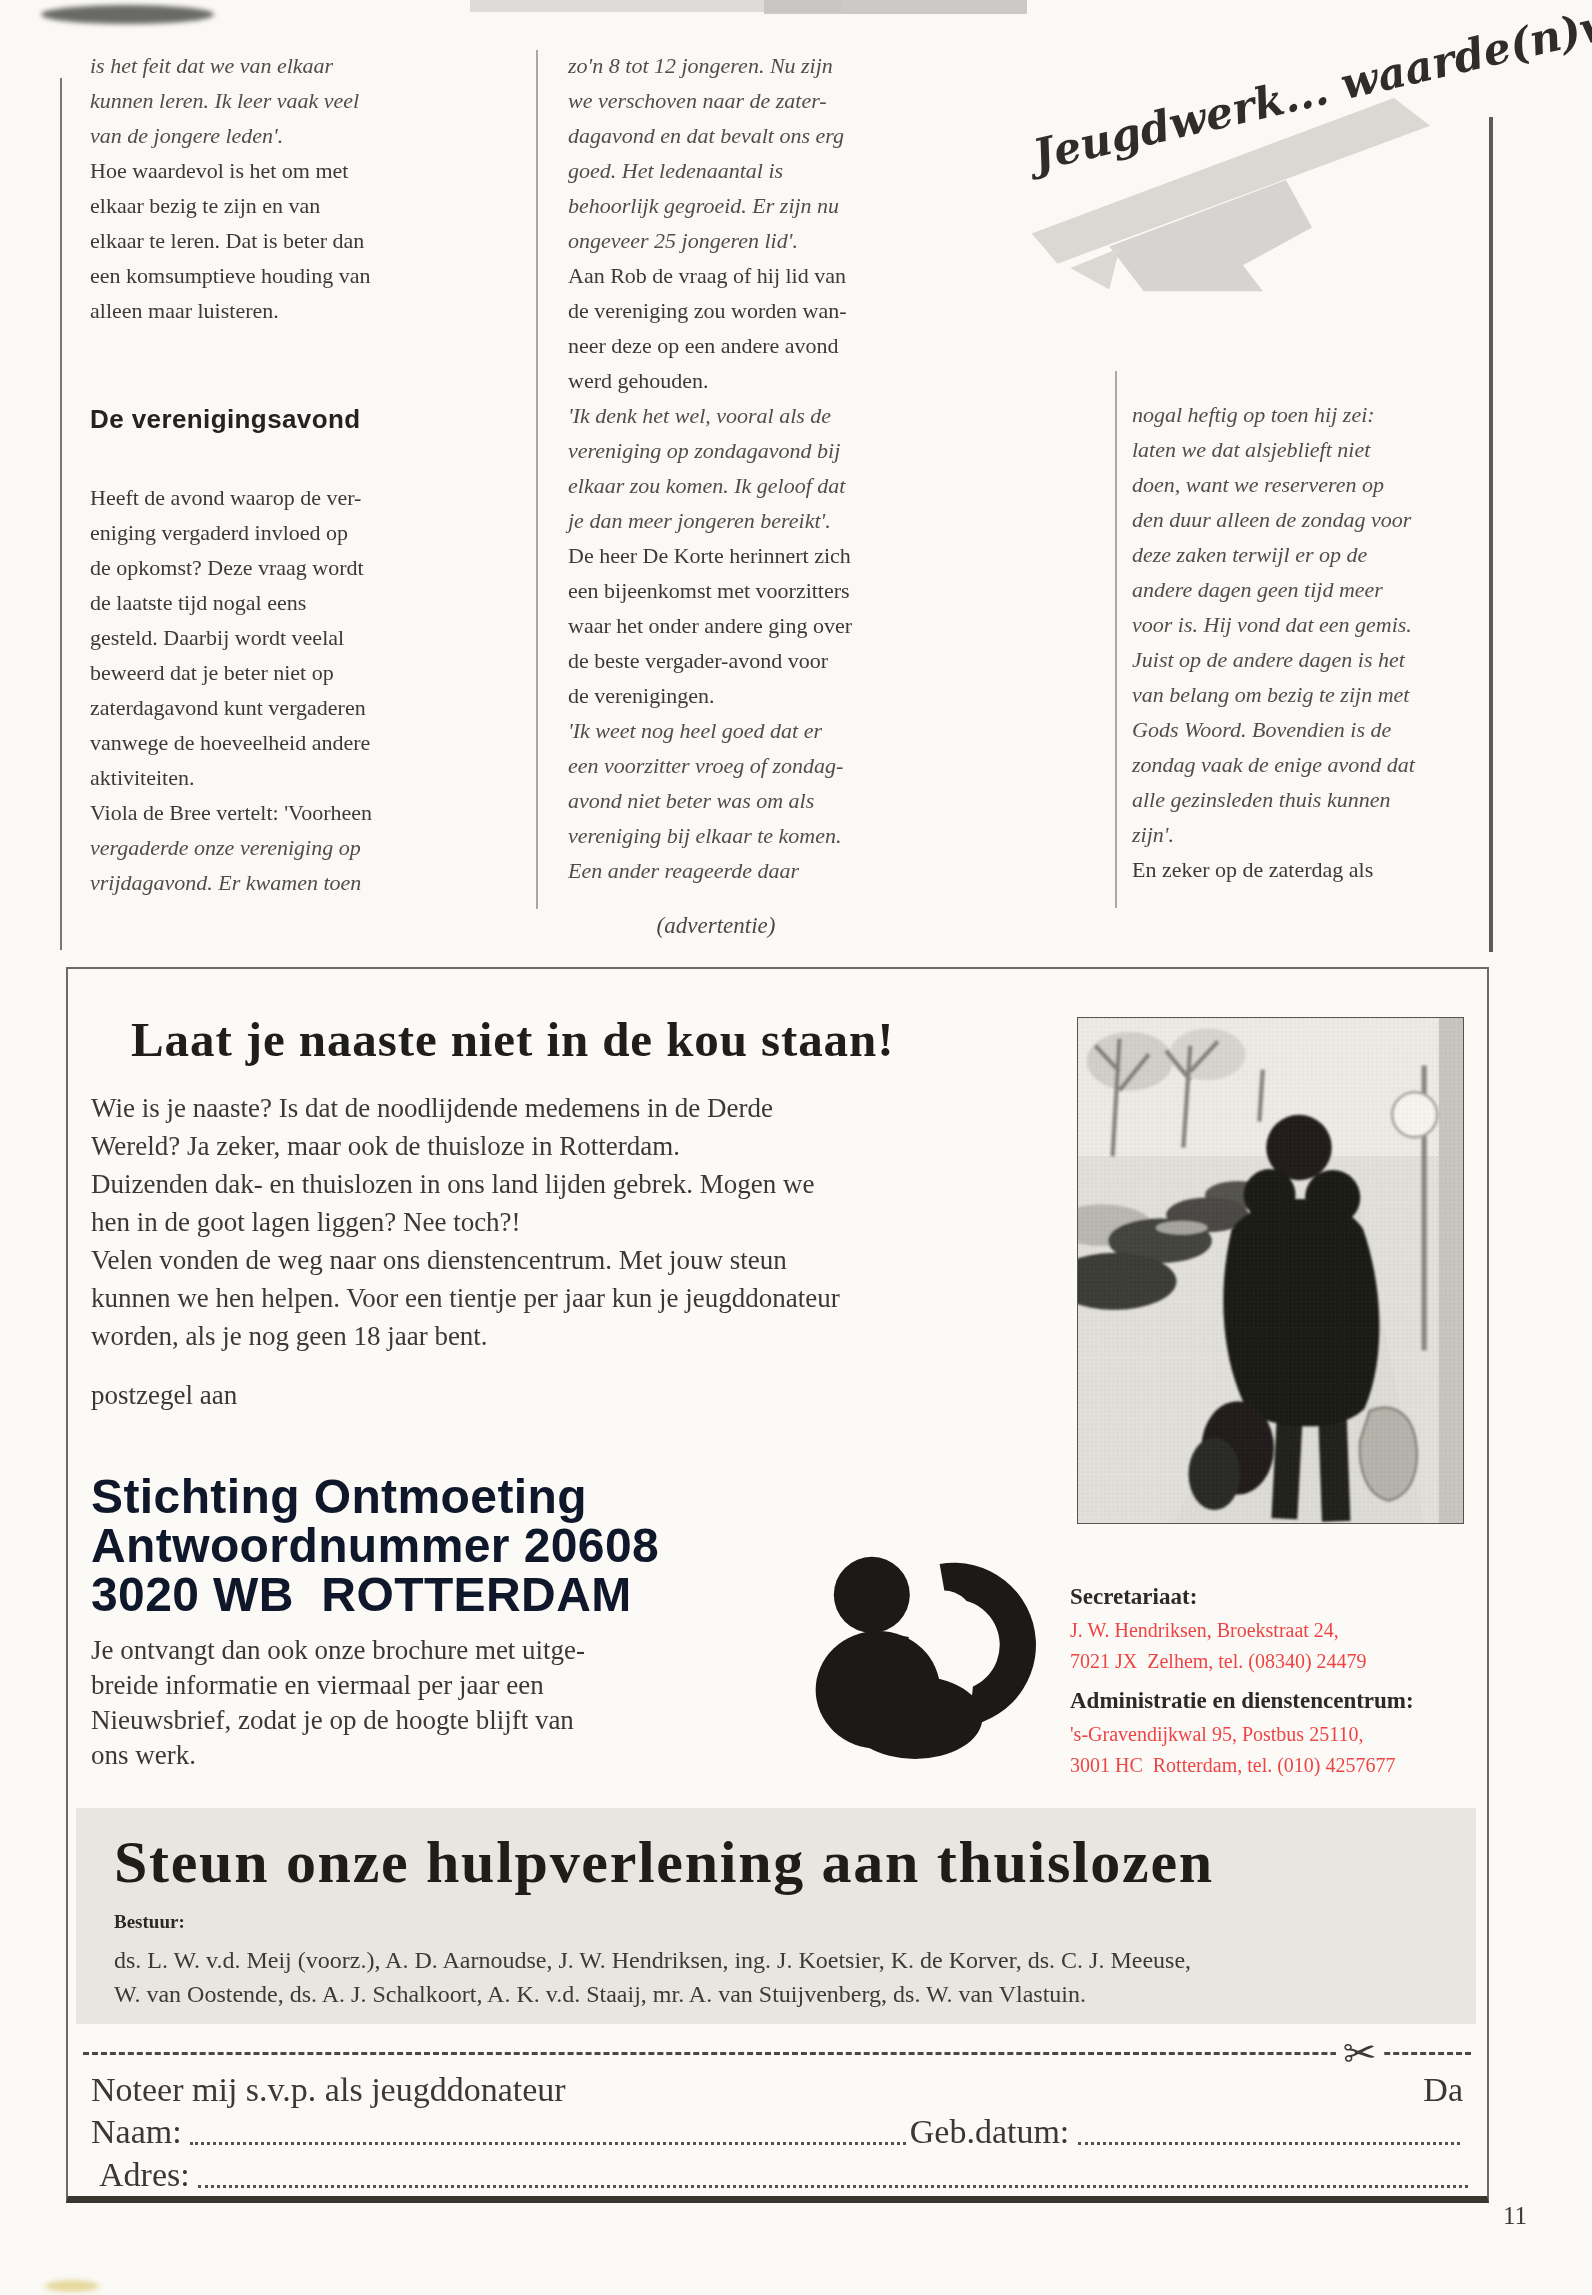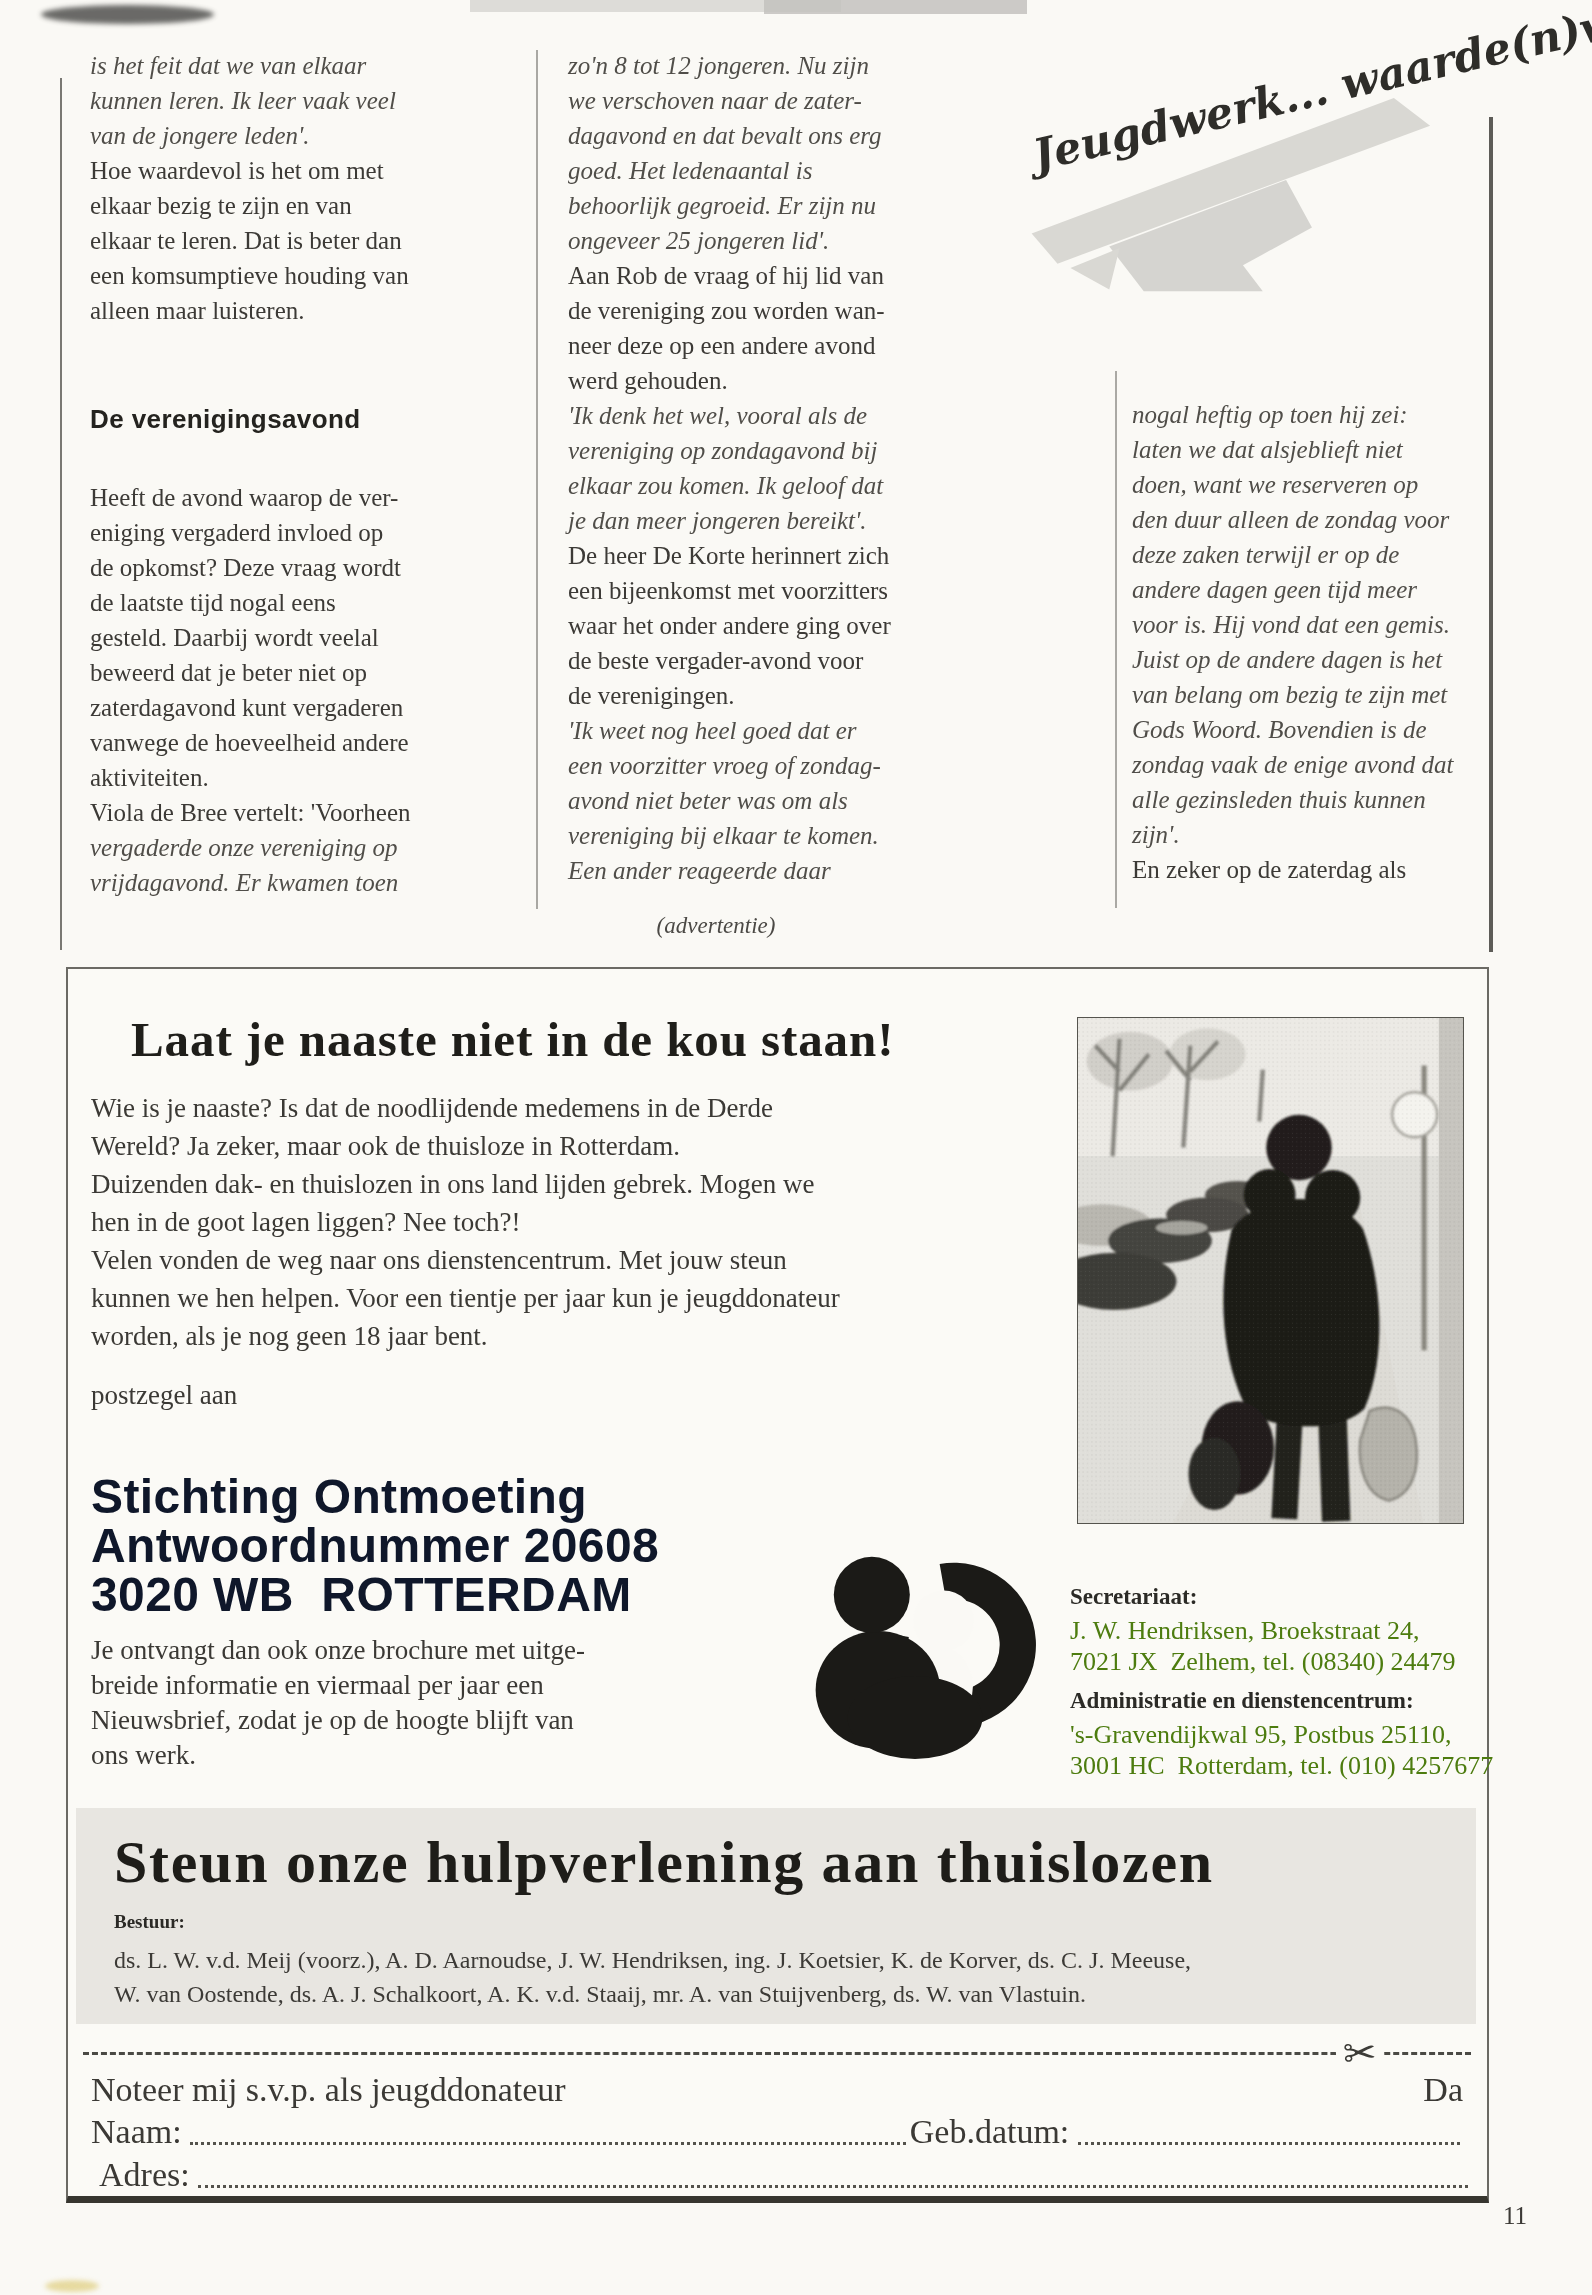--- a/index.html
+++ b/index.html
@@ -5,31 +5,31 @@
   html,body{margin:0;padding:0;}
   body{
     width:1592px;height:2295px;position:relative;overflow:hidden;
     background:#faf9f5;color:#3a3834;
     font-family:"Liberation Serif",serif;
   }
   .abs{position:absolute;}
   .sans{font-family:"Liberation Sans",sans-serif;}
   .tl{white-space:pre;}
   .it{font-style:italic;color:#504e49;}
-  .colblock{font-size:25px;line-height:35px;color:#3c3a36;}
+  .colblock{font-size:22px;line-height:35px;color:#3c3a36;}
   .vrule{position:absolute;background:#8f8e8a;width:1.7px;}
   .article-heading{font-weight:bold;font-size:26px;color:#24231f;letter-spacing:0.4px;}
   .advert-label{font-style:italic;font-size:23px;color:#4b4945;text-align:center;}
   .adbox{border:2.6px solid #6b6a64;border-bottom:7px solid #37362f;background:#fbfaf6;}
   .ad-heading{font-weight:bold;font-size:49px;color:#1f1e1a;letter-spacing:0.9px;}
   .ad-par{font-size:27px;line-height:38px;color:#3b3935;}
   .ad-address{font-weight:bold;font-size:48px;line-height:49px;color:#0f172a;letter-spacing:0.4px;}
   .ad-followup{font-size:27px;line-height:35px;color:#3b3935;}
   .contact-label{font-weight:bold;font-size:23px;color:#2b2a26;}
-  .contact-lines{font-size:26px;line-height:31px;color:#4d7c0f;}
+  .contact-lines{font-size:20px;line-height:31px;color:#ef4444;}
   .band{background:#e8e6e1;}
   .support-heading{font-weight:bold;font-size:60px;letter-spacing:1.7px;color:#1e1d19;}
   .board-label{font-weight:bold;font-size:19px;color:#2b2a26;}
   .board-lines{font-size:24px;line-height:34px;color:#3c3a36;}
   .cutline{border-top:3.5px dashed #4a4944;}
   .scissors{font-size:40px;color:#3c3b37;background:#fbfaf6;padding:0 7px;transform:rotate(-3deg);}
   .form-row{display:flex;align-items:flex-end;font-size:34px;color:#3b3935;}
   .dots{border-bottom:3.5px dotted #54524c;margin:0 3.5px 6px 8.6px;}
   .script-logo{
     font-family:"DejaVu Serif",serif;font-style:italic;font-weight:bold;

